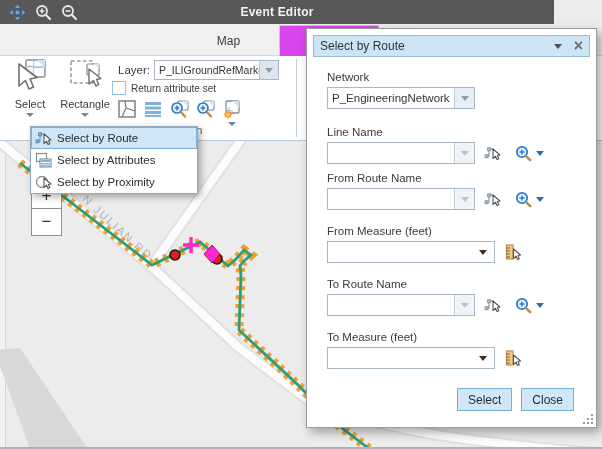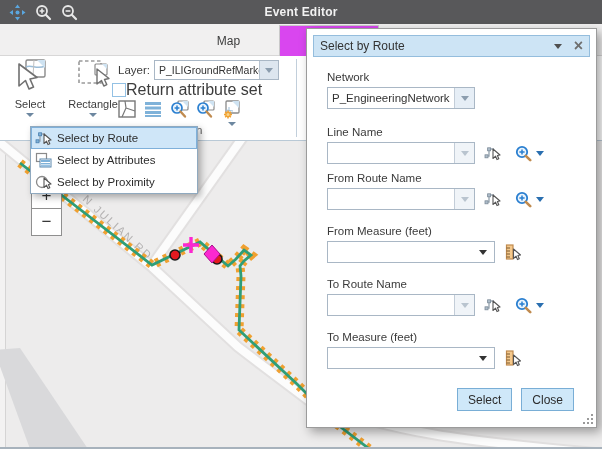--- a/index.html
+++ b/index.html
@@ -4,21 +4,21 @@
 <style>
   * { margin:0; padding:0; box-sizing:border-box; }
   html,body { background:#ffffff; }
   .app {
     position:relative; width:602px; height:449px; overflow:hidden;
     font-family:"Liberation Sans", sans-serif; background:#edecec;
     outline:1px solid #c9c9c9;
   }
   
   .titlebar {
-    position:absolute; left:0; top:0; width:602px; height:24px;
+    position:absolute; left:0; top:0; width:554px; height:24px;
     background:#58585a; display:flex; align-items:center; z-index:5;
   }
   .titlebar .tb-icon { width:18px; height:18px; margin-left:8px; display:flex; align-items:center; justify-content:center; cursor:pointer; }
   .tb-title {
     position:absolute; left:0; right:0; text-align:center;
     color:#f2f2f2; font-size:12px; font-weight:bold; letter-spacing:.2px;
   }
   
   .tabbar {
     position:absolute; left:0; top:24px; width:602px; height:32px;
@@ -44,21 +44,21 @@
     border-left:4px solid transparent; border-right:4px solid transparent; border-top:4px solid #6d87a0; }
   .layer-row { position:absolute; left:118px; top:4px; display:flex; align-items:center; }
   .layer-label { font-size:11.5px; color:#3c3c3c; margin-right:4px; }
   .combo { display:flex; height:20px; border:1px solid #a9b7c5; background:#fff; }
   .combo .val { font-size:10.5px; color:#333; padding:3px 3px 0 4px; overflow:hidden; white-space:nowrap; }
   .combo .btn { width:22px; background:#dde6ef; border-left:1px solid #b7c3cf;
     display:flex; align-items:center; justify-content:center; cursor:pointer; }
   .caret-down { width:0; height:0; border-left:4px solid transparent; border-right:4px solid transparent; border-top:5px solid #8b9dae; }
   .chk-row { position:absolute; left:112px; top:25px; display:flex; align-items:center; }
   .chk-box { width:14px; height:14px; border:1px solid #93c1e4; background:#fff; cursor:pointer; }
-  .chk-label { font-size:16px; color:#3c3c3c; }
+  .chk-label { font-size:10px; color:#3c3c3c; margin-left:5px; }
   .tools-row { position:absolute; left:117px; top:43px; display:flex; gap:6px; align-items:flex-start; }
   .mini-tool { width:20px; height:20px; cursor:pointer; }
   .tools-caret { position:absolute; left:228px; top:66px; width:0; height:0;
     border-left:4px solid transparent; border-right:4px solid transparent; border-top:4px solid #6d87a0; cursor:pointer; }
   .group-label { position:absolute; left:157px; top:68px; font-size:11px; color:#5a5a5a; }
   .ribbon-sep { position:absolute; left:296px; top:3px; width:1px; height:78px; background:#c2cfdb; }
   
   .menu {
     position:absolute; left:30px; top:126px; width:168px; background:#ffffff;
     border:1px solid #8fa9bf; box-shadow:3px 3px 7px rgba(0,0,0,.3); z-index:30;
@@ -193,21 +193,21 @@
         <rect x="13" y="2" width="19" height="17" rx="1.5" fill="#ffffff" stroke="#8a8a8a" stroke-width="1.4"></rect>
         <path d="M13,9 C18,6 24,12 32,8" fill="none" stroke="#9bbdd8" stroke-width="1.4"></path>
         <path d="M21,2 L20,19" fill="none" stroke="#c0c0c0" stroke-width="1"></path>
         <polygon points="24,2 32,2 32,10" fill="#cfe3f2"></polygon>
         <path d="M6,6 L6,28 L12.5,22.5 L16,31 L20.5,29 L17,21 L24,19.5 Z" fill="#ffffff" stroke="#707070" stroke-width="1.6" stroke-linejoin="round"></path>
       </svg>
       <div class="bt-label">Select</div>
       <div class="bt-caret"></div>
     </div>
 
-    <div class="big-tool" style="left:64px; width:58px;">
+    <div class="big-tool" style="left:56px; width:58px;">
       <svg width="34" height="34" viewBox="0 0 34 34">
         <rect x="3" y="3" width="22" height="22" fill="none" stroke="#9a9a9a" stroke-width="1.6" stroke-dasharray="3.5 2.5"></rect>
         <rect x="19" y="6" width="12" height="11" rx="1" fill="#ffffff" stroke="#8a8a8a" stroke-width="1.2"></rect>
         <polygon points="26,6 31,6 31,11" fill="#cfe3f2"></polygon>
         <path d="M21,11 L21,26 L25.5,22.5 L27.8,28 L30.8,26.6 L28.5,21.5 L33,20.5 Z" fill="#ffffff" stroke="#707070" stroke-width="1.4" stroke-linejoin="round"></path>
       </svg>
       <div class="bt-label">Rectangle</div>
       <div class="bt-caret"></div>
     </div>
 

